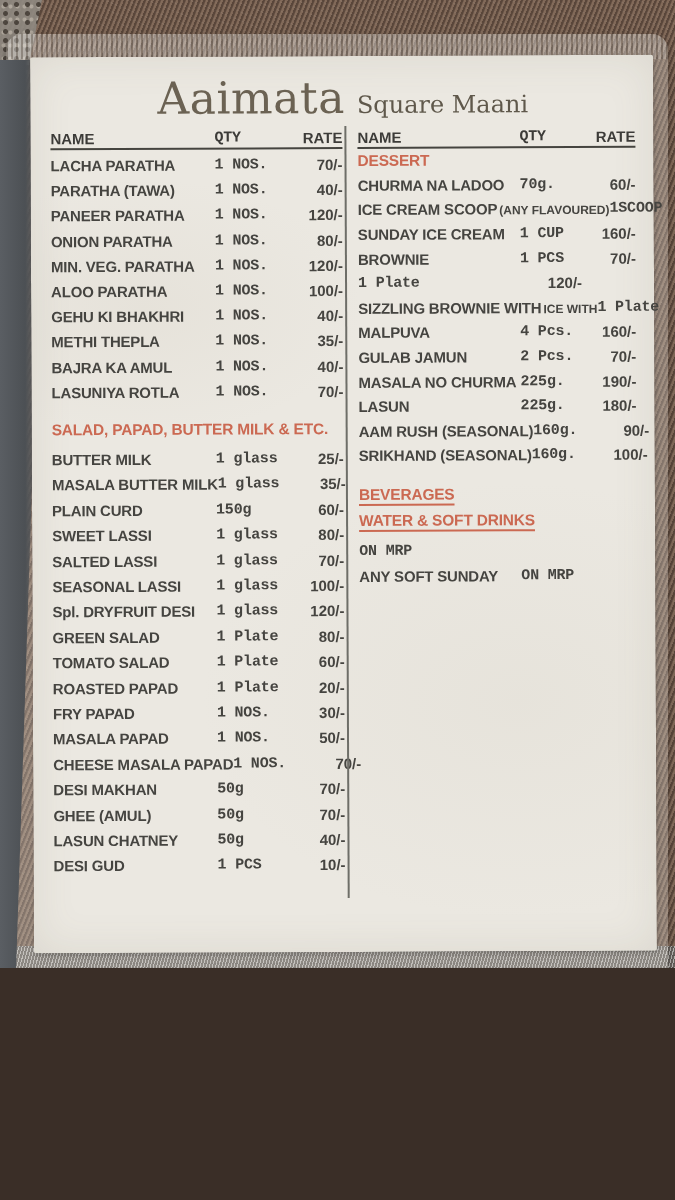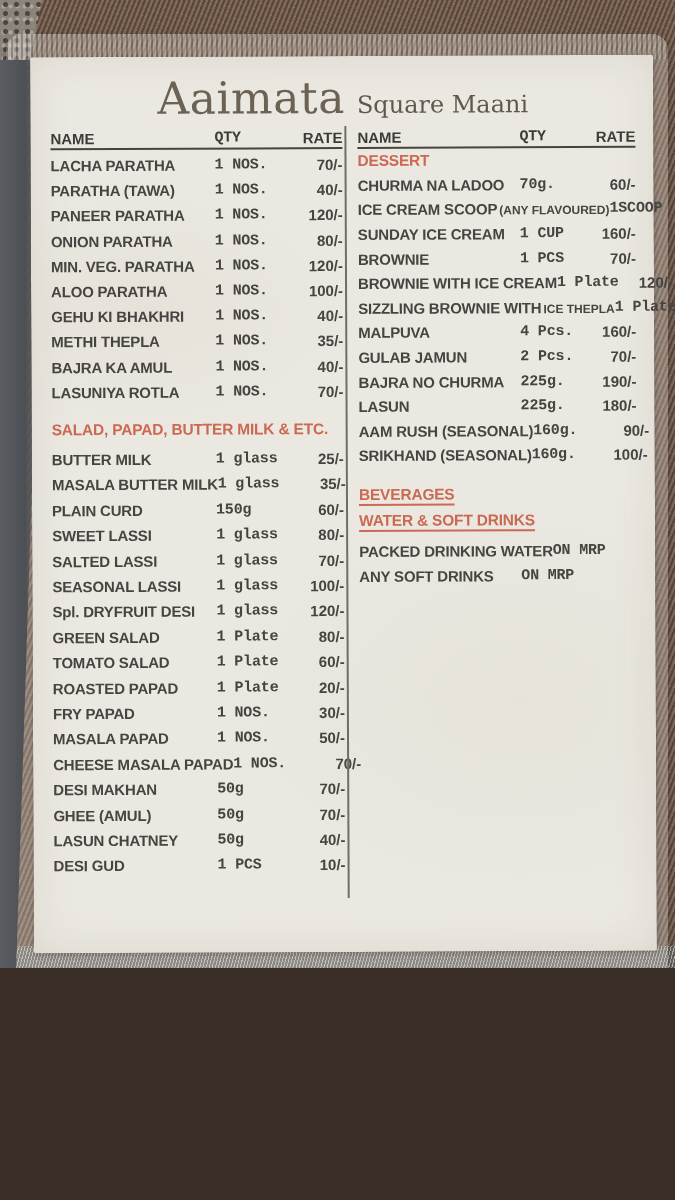--- a/index.html
+++ b/index.html
@@ -328,45 +328,44 @@
                 <span class="r">160/-</span>
               </div>
 
               <div class="row">
                 <span class="n"><span>BROWNIE</span></span>
                 <span class="c">1 PCS</span>
                 <span class="r">70/-</span>
               </div>
 
               <div class="row">
-                <span class="n"><span>BROWNIE WITH ICE CREAM</span></span>
                 <span class="c">1 Plate</span>
                 <span class="r">120/-</span>
               </div>
 
               <div class="row">
-                <span class="n"><span>SIZZLING BROWNIE WITH</span><span class="small">ICE THEPLA</span></span>
+                <span class="n"><span>SIZZLING BROWNIE WITH</span><span class="small">ICE WITH</span></span>
                 <span class="c">1 Plate</span>
                 <span class="r">160/-</span>
               </div>
 
               <div class="row">
                 <span class="n"><span>MALPUVA</span></span>
                 <span class="c">4 Pcs.</span>
                 <span class="r">160/-</span>
               </div>
 
               <div class="row">
                 <span class="n"><span>GULAB JAMUN</span></span>
                 <span class="c">2 Pcs.</span>
                 <span class="r">70/-</span>
               </div>
 
               <div class="row">
-                <span class="n"><span>BAJRA NO CHURMA</span></span>
+                <span class="n"><span>MASALA NO CHURMA</span></span>
                 <span class="c">225g.</span>
                 <span class="r">190/-</span>
               </div>
 
               <div class="row">
                 <span class="n"><span>LASUN</span></span>
                 <span class="c">225g.</span>
                 <span class="r">180/-</span>
               </div>
 
@@ -382,27 +381,26 @@
                 <span class="r">100/-</span>
               </div>
             </div>
 
           <div class="sec-hdr u bev">BEVERAGES</div>
           <div class="sec-hdr u water">WATER &amp; SOFT DRINKS</div>
 
           <div class="rows bevrows">
 
               <div class="row">
-                <span class="n"><span>PACKED DRINKING WATER</span></span>
                 <span class="c">ON MRP</span>
                 <span class="r"></span>
               </div>
 
               <div class="row">
-                <span class="n"><span>ANY SOFT DRINKS</span></span>
+                <span class="n"><span>ANY SOFT SUNDAY</span></span>
                 <span class="c">ON MRP</span>
                 <span class="r"></span>
               </div>
             </div>
         </div>
 
       </div>
     </div>
   </div>
 

